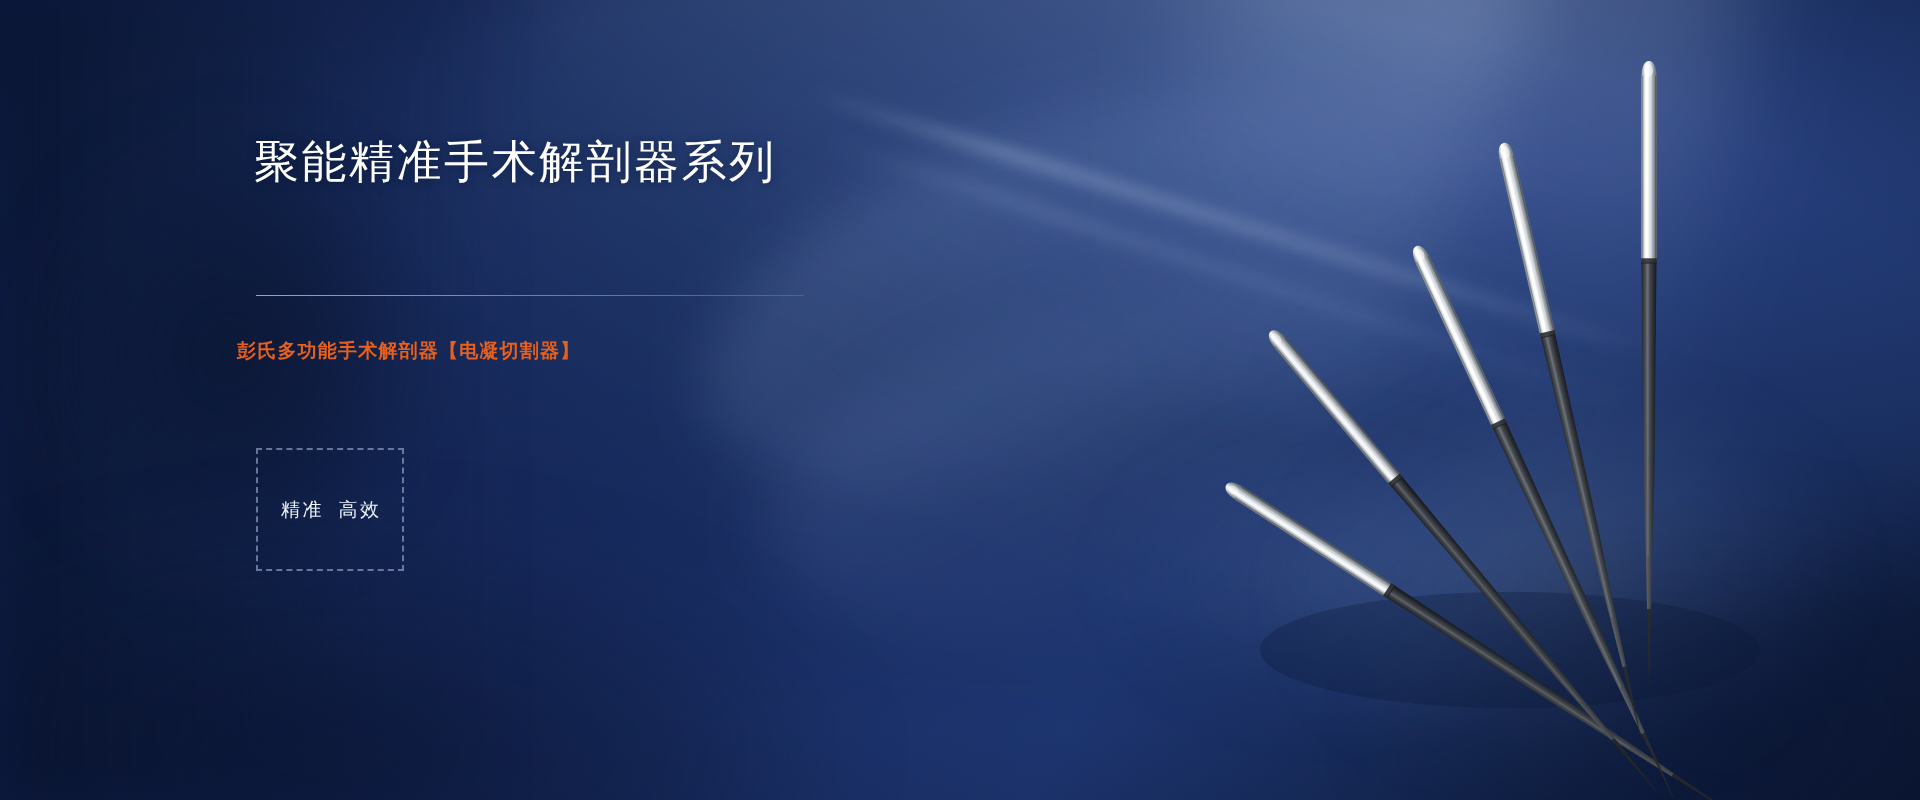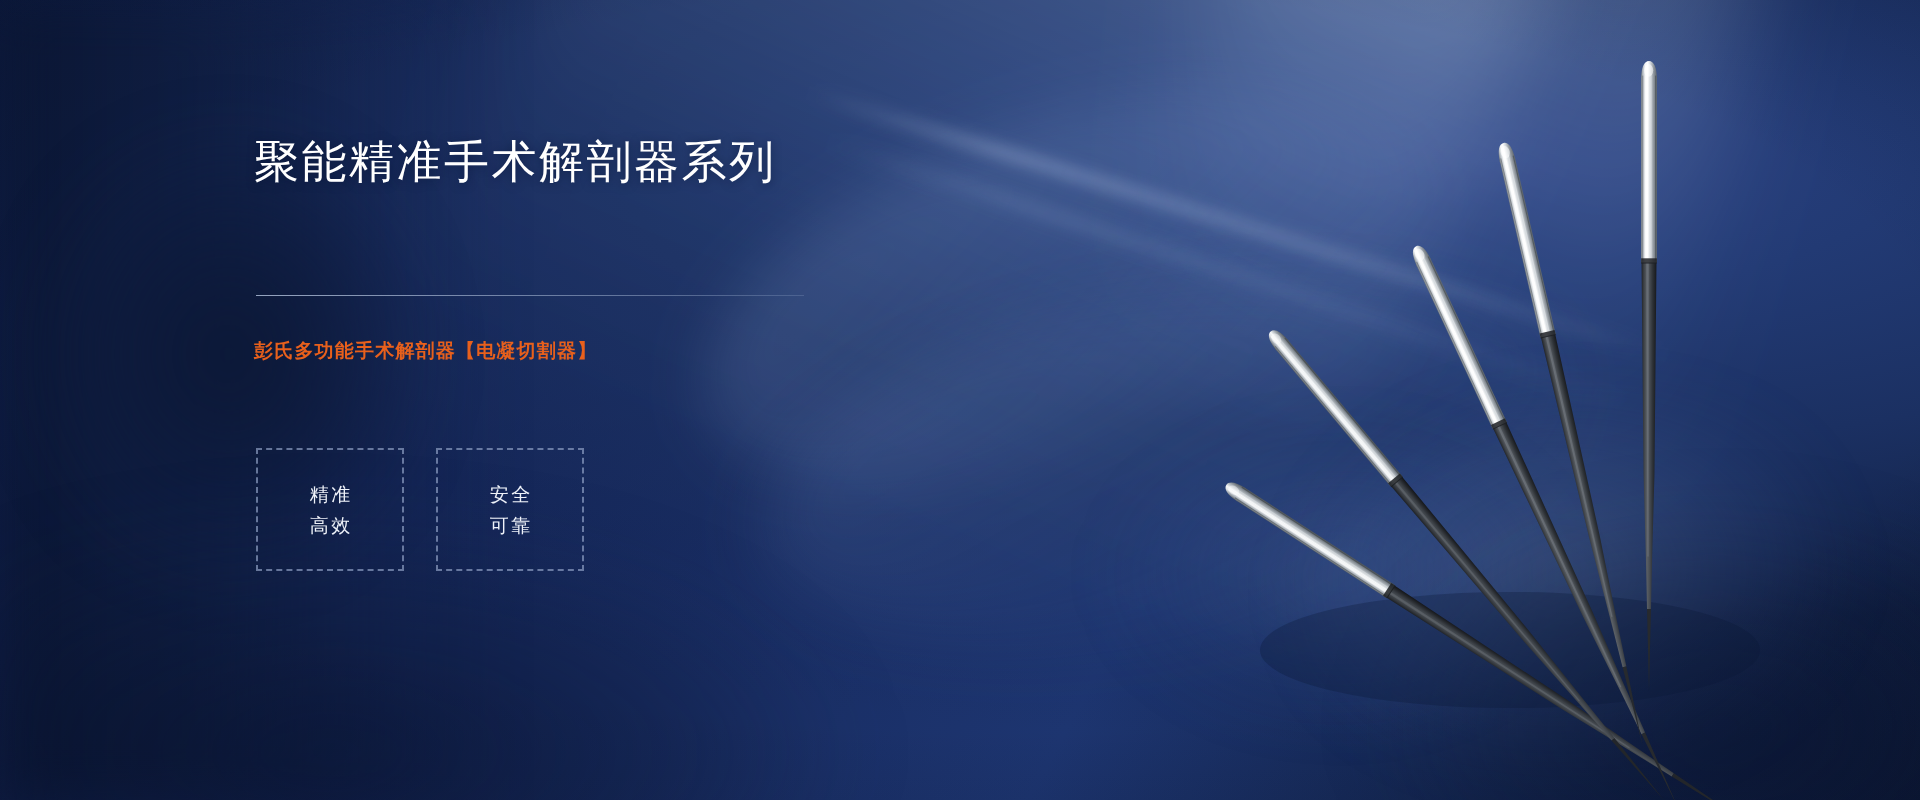--- a/index.html
+++ b/index.html
@@ -116,34 +116,34 @@
     position:absolute; left:255px; top:212px;
     font-size:40px; font-weight:400; color:#8d9bb5;
     letter-spacing:7.5px; line-height:1; white-space:nowrap;
   }
   .divider{
     position:absolute; left:256px; top:295px;
     width:548px; height:1px;
     background:linear-gradient(90deg, rgba(173,188,214,.85), rgba(150,168,200,.55) 70%, rgba(140,160,196,.28) 100%);
   }
   .subtitle{
-    position:absolute; left:254px; top:341px;
+    position:absolute; left:237px; top:341px;
     font-size:19px; font-weight:700; color:#e8601c;
     letter-spacing:1.2px; line-height:1; white-space:nowrap;
   }
 
   
   .boxes{
     position:absolute; left:256px; top:448px;
     display:flex; gap:32px;
   }
   .fbox{
     width:148px; height:123px;
     border:2px dashed rgba(226,233,246,.82);
-    display:flex; flex-direction:column;
+    display:flex; flex-direction:row;
     align-items:center; justify-content:center;
     gap:12px;
   }
   .fbox.dim{ border-color:rgba(150,167,203,.65); }
   .fbox .ln{
     font-size:19px; color:#f2f5fb; line-height:1;
     letter-spacing:2.5px; text-indent:2.5px;
   }
   .fbox.dim .ln{ color:#eef2f9; }
 
@@ -274,21 +274,17 @@
     <div class="subtitle">彭氏多功能手术解剖器【电凝切割器】</div>
 
     <div class="boxes">
 
       <div class="fbox dim">
         <span class="ln">精准</span>
         <span class="ln">高效</span>
       </div>
 
 
-      <div class="fbox dim">
-        <span class="ln">安全</span>
-        <span class="ln">可靠</span>
-      </div>
 
     </div>
   </div>
 
 </div>
 
 </body></html>

